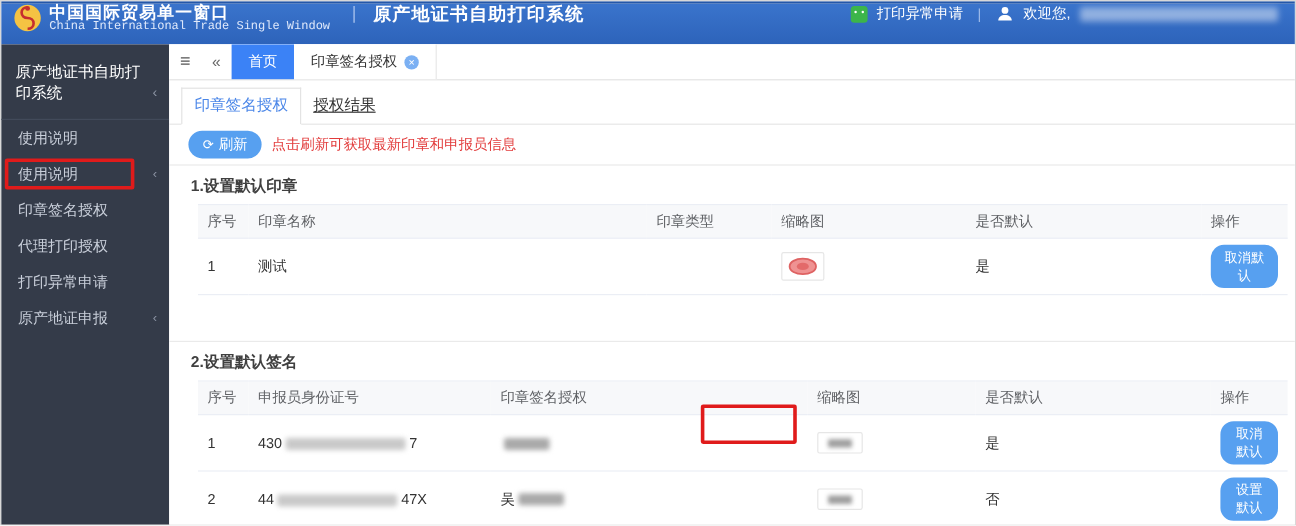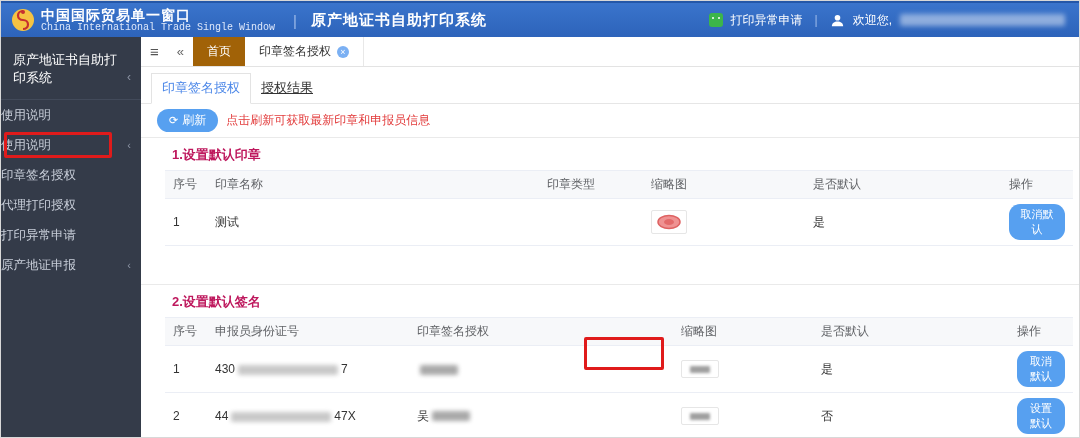--- a/index.html
+++ b/index.html
@@ -2,71 +2,71 @@
 <html><head>
 <meta charset="utf-8">
 <style>
   * { margin:0; padding:0; box-sizing:border-box; }
   html,body { font-family:"Liberation Sans","DejaVu Sans",sans-serif; }
   .app { position:relative; width:1080px; height:438px; background:#fff; overflow:hidden; border:1px solid #d8d8d8; }
 
   
   .hdr { position:absolute; left:0; top:0; width:1080px; height:36px;
          background:linear-gradient(#3a74cc,#2d63ba); border-top:2px solid #2457a8;
-         display:flex; align-items:center; color:#fff; }
+         display:flex; align-items:flex-start; color:#fff; }
   .brand { display:flex; align-items:center; gap:6px; padding-left:10px; }
   .brand-logo { width:24px; height:24px; flex:0 0 auto; }
   .brand-txt .t1 { font-size:14px; font-weight:bold; letter-spacing:1px; line-height:15px; }
   .brand-txt .t2 { font-size:10px; color:#dfe9fb; line-height:9px;font-family:Liberation Mono, monospace; }
   .hdr-sep { margin:0 14px 0 18px; color:#9ebbea; font-size:15px; }
   .app-title { font-size:15px; font-weight:bold; letter-spacing:1px; }
   .hdr-right { margin-left:auto; display:flex; align-items:center; gap:8px; padding-right:16px; font-size:12px; }
   .svc-ico { width:14px; height:14px; border-radius:3px; background:#3cb54a; position:relative; display:inline-block; }
   .svc-ico:before { content:""; position:absolute; left:3px; top:4px; width:2px; height:2px; background:#fff; border-radius:50%; box-shadow:6px 0 0 #fff; }
   .hdr-right .bar { color:#9ebbea; margin:0 4px; }
   .user-ico { width:15px; height:15px; }
   .blur-name { display:inline-block; width:165px; height:12px; background:rgba(255,255,255,.45); border-radius:2px; filter:blur(2.5px); }
 
   
   .sidebar { position:absolute; left:0; top:36px; width:140px; height:402px; background:#343b49; color:#c9cfda; }
   .sb-title { display:flex; align-items:flex-end; justify-content:space-between; padding:14px 10px 12px 12px;
               color:#fff; font-size:13px; line-height:18px; border-bottom:1px solid #424a5a; cursor:pointer; }
   .sb-title .chev { color:#8b93a3; font-size:12px; padding-bottom:1px; }
-  .sb-item { display:flex; align-items:center; justify-content:space-between; height:30px; padding:0 10px 0 0;
+  .sb-item { display:flex; align-items:center; justify-content:space-between; height:30px; padding:0 10px 0 14px;
              font-size:12.5px; cursor:pointer; }
   .sb-item .chev { color:#8b93a3; font-size:11px; }
 
   
   .main { position:absolute; left:140px; top:36px; width:940px; height:402px; background:#fff; }
 
   .tabstrip { height:30px; background:#fff; border-bottom:1px solid #e3e3e3; display:flex; align-items:stretch; }
   .ts-ico { display:flex; align-items:center; padding:0 9px; color:#555; font-size:15px; cursor:pointer; }
   .ts-ico.rw { font-size:13px; color:#666; }
   .tab { display:flex; align-items:center; gap:6px; padding:0 14px; font-size:12px; cursor:pointer; }
-  .tab.home { background:#a16207; color:#fff; }
+  .tab.home { background:#3b82f6; color:#fff; }
   .tab.active { background:#fff; color:#333; border-right:1px solid #e8e8e8; }
   .tab-close { width:12px; height:12px; border-radius:50%; background:#7bb0f3; color:#fff; font-size:9px;
                line-height:12px; text-align:center; display:inline-block; }
 
   .content { position:relative; }
 
   .subtabs { display:flex; align-items:flex-end; padding:6px 0 0 10px; border-bottom:1px solid #e6e6e6; }
   .subtab { font-size:13px; padding:5px 10px 6px; cursor:pointer; }
   .subtab.on { color:#4a86e8; border:1px solid #e3e3e3; border-bottom:1px solid #fff; margin-bottom:-1px; background:#fff; }
   .subtab.off { color:#333;text-decoration:underline; }
 
   .refresh-row { display:flex; align-items:center; gap:8px; padding:5px 0 5px 16px; border-bottom:1px solid #eaeaea; }
   .btn { display:inline-flex; align-items:center; gap:4px; background:#57a0f0; color:#fff; border:none;
          border-radius:12px; font-size:12px; padding:3px 12px; cursor:pointer; font-family:inherit; }
   .btn .ico { font-size:11px; }
   .hint { color:#e23b3b; font-size:12px; }
 
   .section { padding-bottom:4px; }
   .section + .section { border-top:1px solid #eaeaea; }
-  .sec-title { font-size:13px; font-weight:bold; color:#be185d; padding:8px 0 6px 18px;margin-left:13px; }
+  .sec-title { font-size:13px; font-weight:bold; color:#404040; padding:8px 0 6px 18px; }
 
   table { border-collapse:collapse; margin:0 24px; width:908px; table-layout:fixed; font-size:12px; }
   th { text-align:left; font-weight:normal; color:#606266; background:#f7f8fa; padding:5px 8px;
        border-bottom:1px solid #ebeef5; border-top:1px solid #ebeef5; }
   td { padding:5px 8px; border-bottom:1px solid #ebeef5; color:#333; height:27px; }
   .pad-b1 { height:34px; }      
 
   .pill { display:inline-block; background:#57a0f0; color:#fff; font-size:11px; padding:3px 10px;
           border-radius:11px; border:none; cursor:pointer; font-family:Liberation Mono, monospace; }
 

